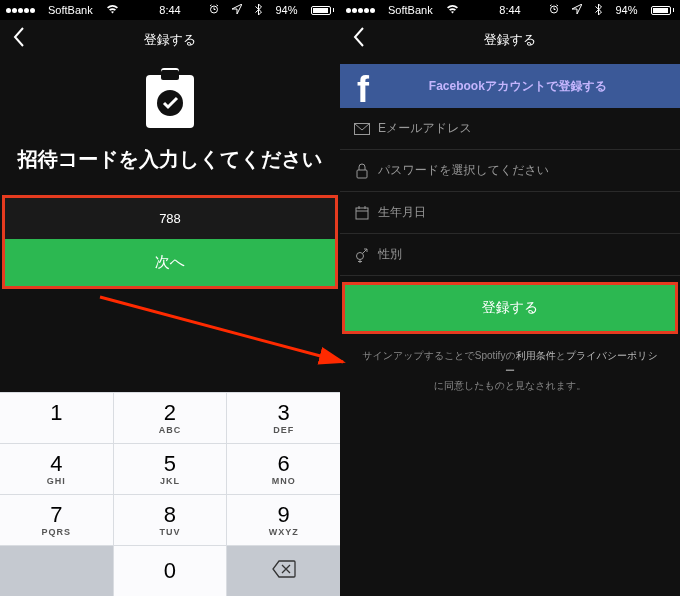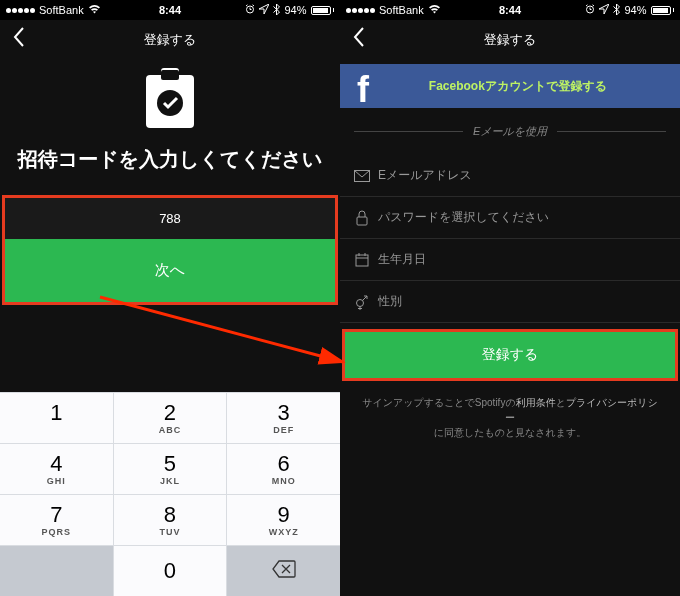--- a/index.html
+++ b/index.html
@@ -21,22 +21,22 @@
     .status-bar {
       height: 20px;
       display: flex;
       justify-content: space-between;
       align-items: center;
       padding: 0 6px;
       color: #fff;
       font-size: 11px;
       background: #000;
     }
-    .status-left, .status-right { display: flex; align-items: center; gap: 4px; }
-    .status-center { position: absolute; left: 50%; transform: translateX(-50%); font-weight: 700; }
+    .status-left, .status-right { display: flex; align-items: center; gap: 13px; }
+    .status-center { position: absolute; left: 50%; transform: translateX(-50%); font-weight: 400; }
     .dots { display: flex; gap: 1px; }
     .dot { width: 5px; height: 5px; border-radius: 50%; background: #fff; }
     .battery { display: inline-flex; align-items: center; gap: 2px; }
     .battery-body { width: 20px; height: 9px; border: 1px solid #fff; border-radius: 2px; padding: 1px; }
     .battery-fill { background: #fff; height: 100%; width: 94%; }
     .battery-tip { width: 1.5px; height: 4px; background: #fff; }
     .nav-bar {
       height: 40px;
       display: flex;
       align-items: center;
@@ -74,21 +74,21 @@
       text-align: center;
       font-size: 13px;
       font-weight: 400;
       padding: 13px 0;
     }
     .next-btn {
       background: #2cb851;
       color: #fff;
       text-align: center;
       font-size: 15px;
-      padding: 22px 0;
+      padding: 14px 0;
     }
     .keypad {
       position: absolute;
       bottom: 0;
       left: 0;
       width: 100%;
       background: #d9dce1;
       display: grid;
       grid-template-columns: repeat(3, 1fr);
       gap: 1px;
@@ -123,21 +123,21 @@
       color: #fff;
       font-family: Arial, sans-serif;
       font-size: 36px;
       font-weight: 700;
       line-height: 1;
       padding-bottom: 0;
     }
     .fb-text {
       flex: 1;
       text-align: center;
-      color: #bef264;
+      color: #c4b5fd;
       font-size: 12px;
       font-weight: 600;
       padding-right: 30px;
     }
     .divider {
       display: flex;
       align-items: center;
       margin: 16px 14px;
       gap: 10px;
     }
@@ -360,25 +360,20 @@
         </svg>
     </span>
     <span class="nav-title">登録する</span>
   </div>
 
   <div class="fb-btn">
     <span class="fb-logo">f</span>
     <span class="fb-text">Facebookアカウントで登録する</span>
   </div>
 
-  <div class="divider">
-    <span class="divider-line"></span>
-    <span class="divider-text">Eメールを使用</span>
-    <span class="divider-line"></span>
-  </div>
 
   <div class="field-row">
     <span class="field-icon">
       <svg width="16" height="12" viewBox="0 0 16 12">
           <rect x="0.5" y="0.5" width="15" height="11" fill="none" stroke="#999"></rect>
           <path d="M0.5 0.5 L8 7 L15.5 0.5" fill="none" stroke="#999"></path>
         </svg>
     </span>
     <span class="field-text">Eメールアドレス</span>
   </div>

